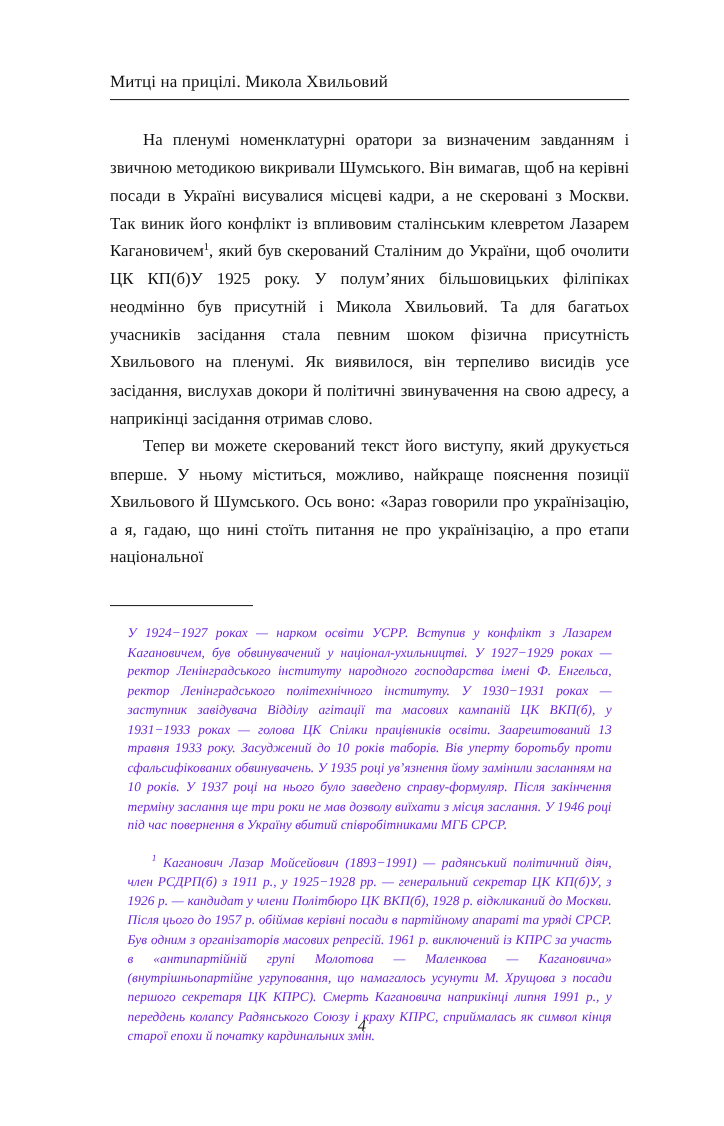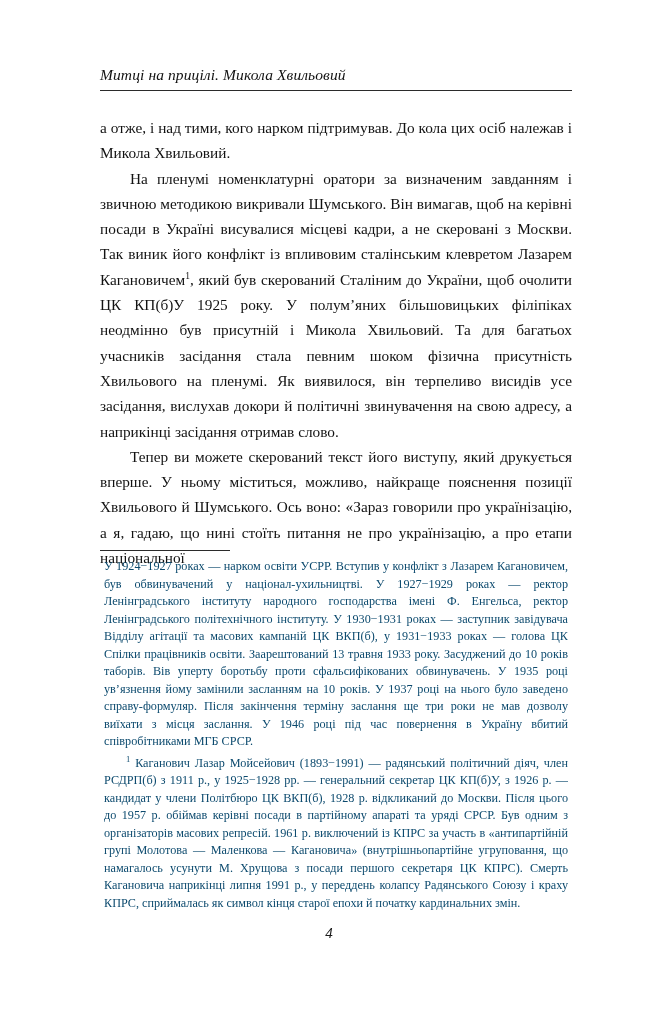--- a/index.html
+++ b/index.html
@@ -25,21 +25,20 @@
   }
 
   
   .header-block {
     position: absolute;
     left: 100px;
     top: 66px;
     width: 472px;
   }
   .header-title {
-    font-style: italic;
     font-size: 15.5px;
     letter-spacing: 0.1px;
     color: #121212;
     white-space: nowrap;
   }
   .header-rule {
     margin-top: 6px;
     border-top: 1px solid #2b2b2b;
     width: 472px;
     height: 0;
@@ -77,26 +76,27 @@
     top: 550px;
     width: 472px;
   }
   .footnote-rule {
     border-top: 1px solid #2b2b2b;
     width: 130px;
     height: 0;
     margin-bottom: 7px;
   }
   .footnote {
-    margin: 4px;
+    margin: 16px;
     font-size: 12.2px;
     line-height: 17.5px;
     text-align: justify;
     text-justify: inter-word;
-    color: #0c4a6e;
+    color: #6d28d9;
+    font-style: italic;
   }
   .footnote.indent {
     text-indent: 22px;
   }
   .fn-marker {
     font-size: 8.5px;
     vertical-align: super;
     line-height: 0;
   }
 
@@ -117,21 +117,20 @@
 
 <div class="page">
 
   <div class="header-block">
     <div class="header-title">Митці на прицілі. Микола Хвильовий</div>
     <div class="header-rule"></div>
   </div>
 
   <div class="body-block">
 
-    <p class="para">а отже, і над тими, кого нарком підтримував. До кола цих осіб належав і Микола Хвильовий.</p>
 
     <p class="para indent"><span>На пленумі номенклатурні оратори за визначеним завданням і звичною методикою викривали Шумського. Він вимагав, щоб на керівні посади в Україні висувалися місцеві кадри, а не скеровані з Москви. Так виник його конфлікт із впливовим сталінським клевретом Лазарем Кагановичем</span><span class="fn-ref">1</span><span>, який був скерований Сталіним до України, щоб очолити ЦК КП(б)У 1925 року. У полум’яних більшовицьких філіпіках неодмінно був присутній і Микола Хвильовий. Та для багатьох учасників засідання стала певним шоком фізична присутність Хвильового на пленумі. Як виявилося, він терпеливо висидів усе засідання, вислухав докори й політичні звинувачення на свою адресу, а наприкінці засідання отримав слово.</span></p>
 
     <p class="para indent">Тепер ви можете скерований текст його виступу, який друкується вперше. У ньому міститься, можливо, найкраще пояснення позиції Хвильового й Шумського. Ось воно: «Зараз говорили про українізацію, а я, гадаю, що нині стоїть питання не про українізацію, а про етапи національної</p>
 
   </div>
 
   <div class="footnote-block">
     <div class="footnote-rule"></div>
 

